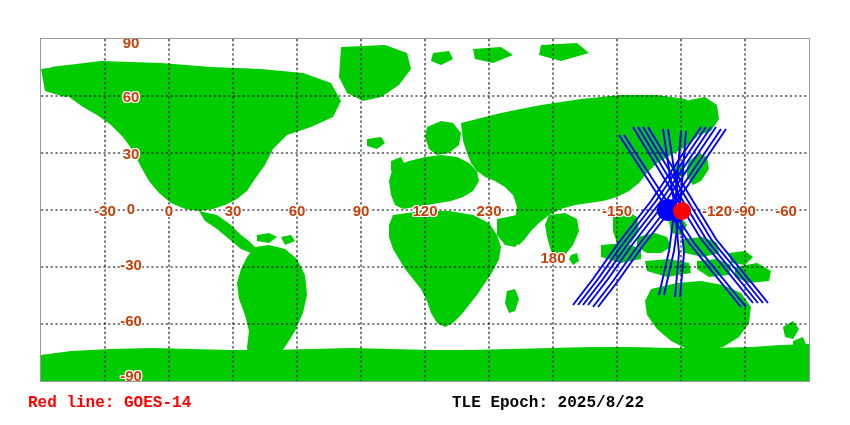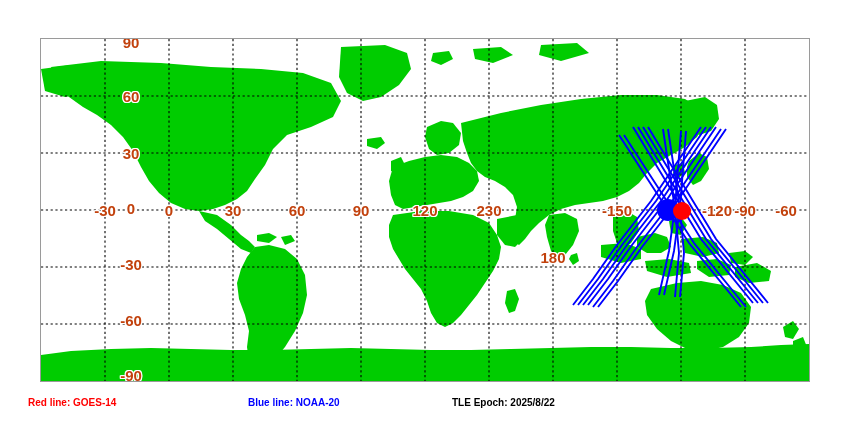--- a/index.html
+++ b/index.html
@@ -46,22 +46,22 @@
   }
   .lon-label{transform:translate(-50%,-50%);}
   .lat-label{transform:translate(-50%,-50%);}
 
   
   #legend{
     position:absolute;left:0;top:392px;width:850px;height:28px;
   }
   .legend-entry{
     position:absolute;top:0;
-    font-family:Liberation Sans, sans-serif;
-    font-size:10px;font-weight:bold;line-height:22px;white-space:nowrap;
+    font-family:Liberation Mono, monospace;
+    font-size:16px;font-weight:bold;line-height:22px;white-space:nowrap;
   }
   #legend-red{left:28px;color:#ff0000;}
   #legend-blue{left:248px;color:#0000ff;}
   #legend-epoch{left:452px;color:#000000;}
 </style>
 </head>
 <body>
 
 <div id="stage">
 
@@ -232,17 +232,16 @@
     <div class="axis-label lat-label" style="left:90px;top:57px;">60</div>
     <div class="axis-label lat-label" style="left:90px;top:114px;">30</div>
     <div class="axis-label lat-label" style="left:90px;top:169px;">0</div>
     <div class="axis-label lat-label" style="left:90px;top:225px;">-30</div>
     <div class="axis-label lat-label" style="left:90px;top:281px;">-60</div>
     <div class="axis-label lat-label" style="left:90px;top:336px;">-90</div>
   </div>
 
   <div id="legend">
     <div class="legend-entry" id="legend-red">Red line: GOES-14</div>
-    <div class="legend-entry" id="legend-blue">Blue line: NOAA-20</div>
     <div class="legend-entry" id="legend-epoch">TLE Epoch: 2025/8/22</div>
   </div>
 
 </div>
 
 </body></html>

